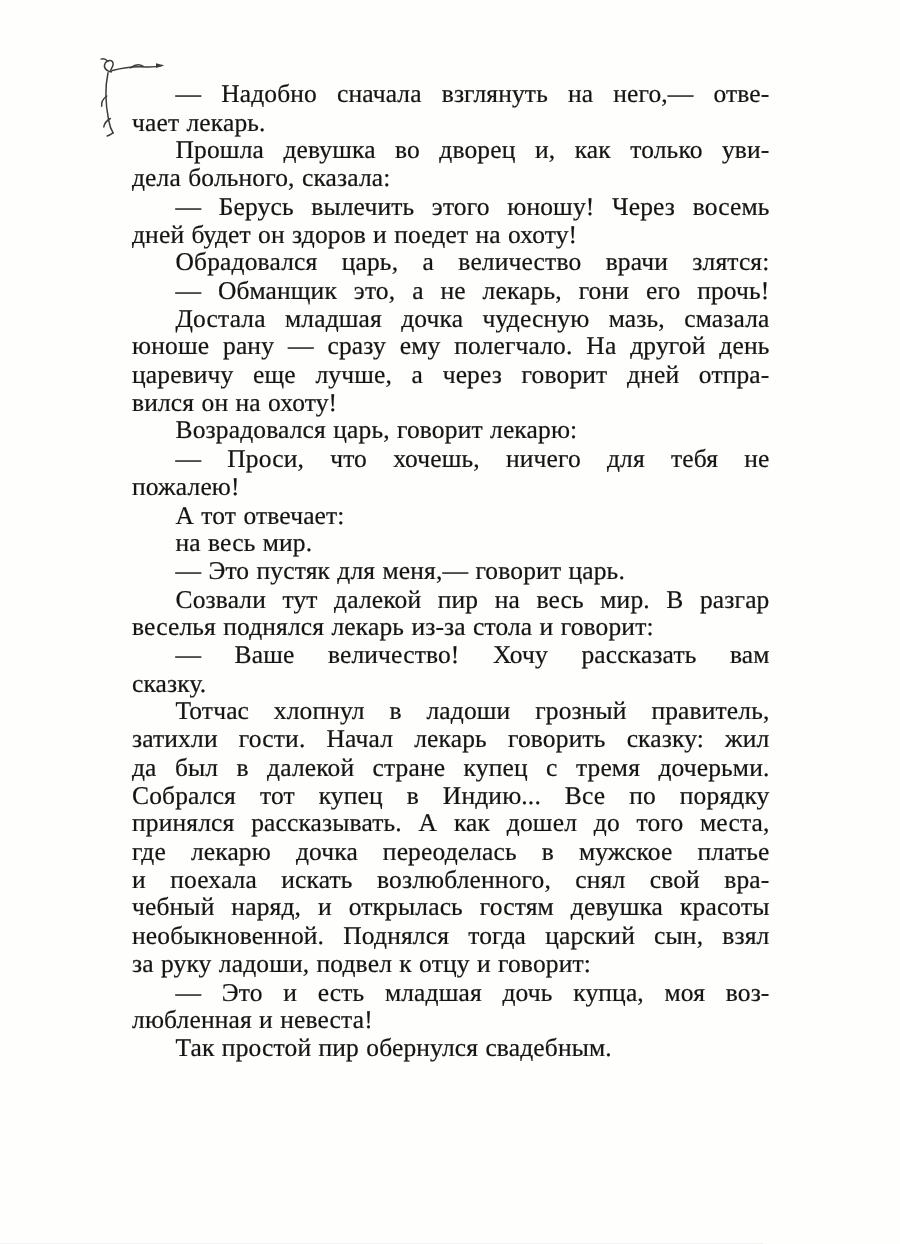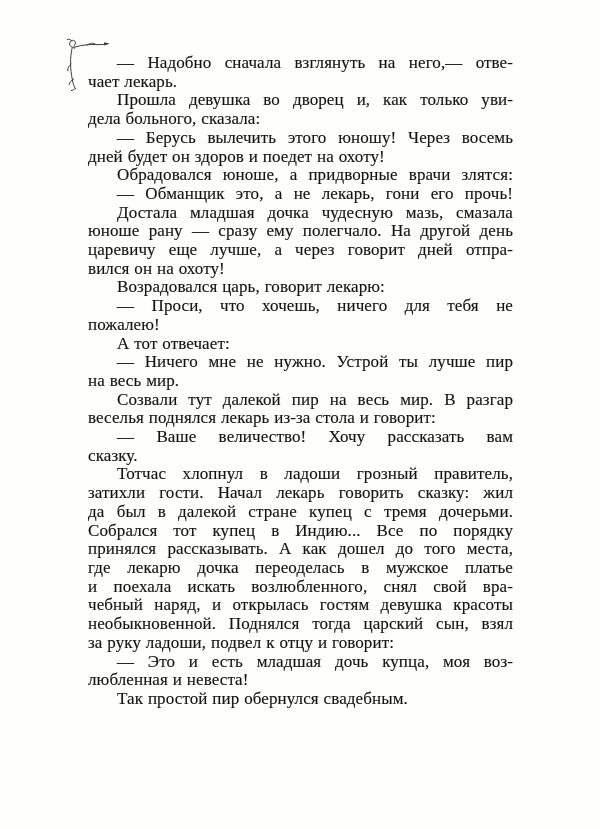--- a/index.html
+++ b/index.html
@@ -68,21 +68,21 @@
       <div class="ln j">Прошла девушка во дворец и, как только уви-</div>
       <div class="ln">дела больного, сказала:</div>
     </div>
 
     <div class="para">
       <div class="ln j">— Берусь вылечить этого юношу! Через восемь</div>
       <div class="ln">дней будет он здоров и поедет на охоту!</div>
     </div>
 
     <div class="para">
-      <div class="ln j">Обрадовался юноше, а придворные врачи злятся:</div>
+      <div class="ln j">Обрадовался царь, а величество врачи злятся:</div>
     </div>
 
     <div class="para">
       <div class="ln j">— Обманщик это, а не лекарь, гони его прочь!</div>
     </div>
 
     <div class="para">
       <div class="ln j">Достала младшая дочка чудесную мазь, смазала</div>
       <div class="ln j">юноше рану — сразу ему полегчало. На другой день</div>
       <div class="ln j">царевичу еще лучше, а через говорит дней отпра-</div>
@@ -96,24 +96,26 @@
     <div class="para">
       <div class="ln j">— Проси, что хочешь, ничего для тебя не</div>
       <div class="ln">пожалею!</div>
     </div>
 
     <div class="para">
       <div class="ln">А тот отвечает:</div>
     </div>
 
     <div class="para">
-      <div class="ln j">— Ничего мне не нужно. Устрой ты лучше пир</div>
       <div class="ln">на весь мир.</div>
     </div>
 
+    <div class="para">
+      <div class="ln">— Это пустяк для меня,— говорит царь.</div>
+    </div>
 
     <div class="para">
       <div class="ln j">Созвали тут далекой пир на весь мир. В разгар</div>
       <div class="ln">веселья поднялся лекарь из-за стола и говорит:</div>
     </div>
 
     <div class="para">
       <div class="ln j">— Ваше величество! Хочу рассказать вам</div>
       <div class="ln">сказку.</div>
     </div>

